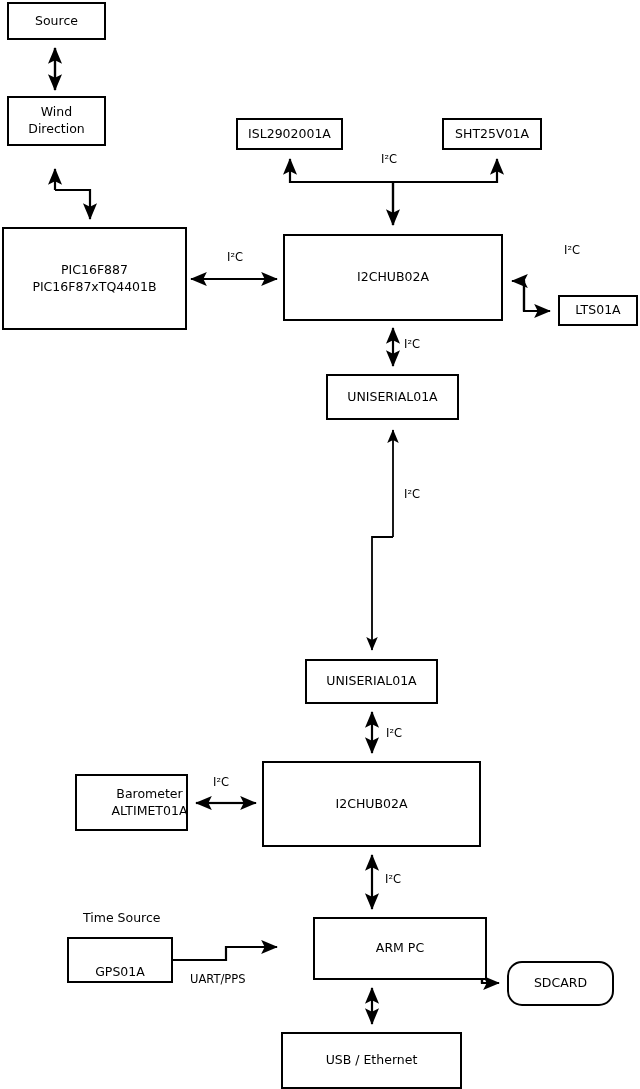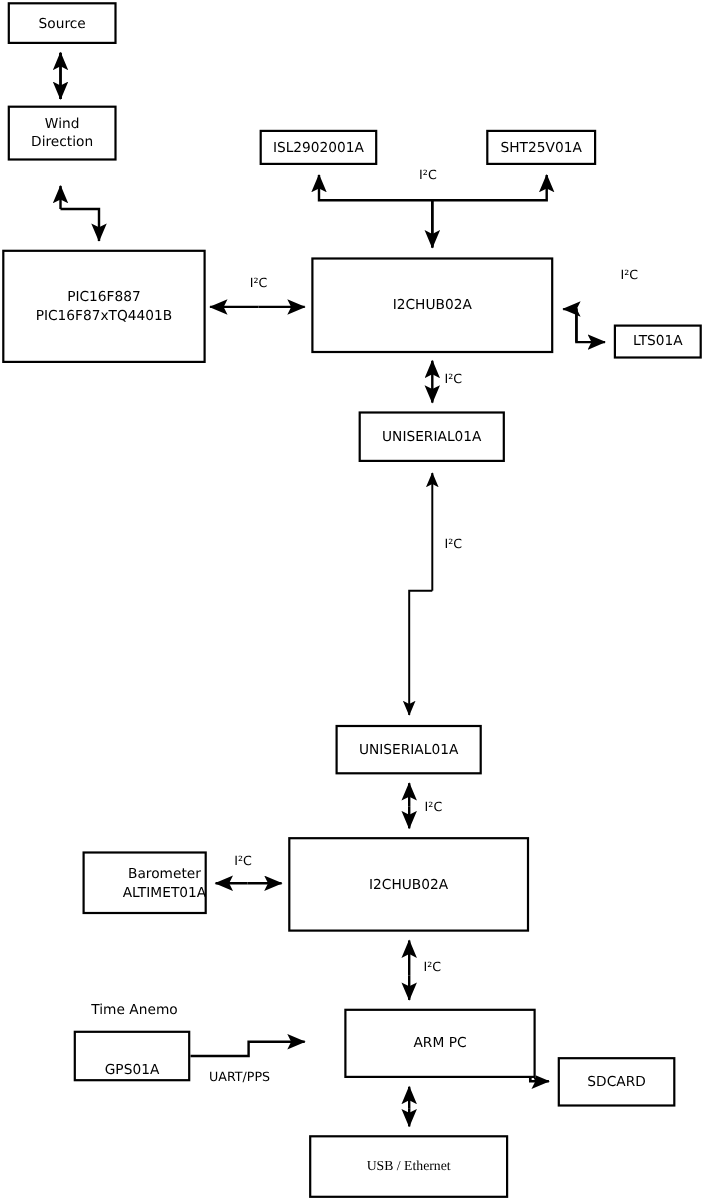--- a/index.html
+++ b/index.html
@@ -183,25 +183,25 @@
   </div>
 
   <div class="node" style="left:67px; top:937px; width:106px; height:46px;align-items:flex-end;">
     <span class="lbl">GPS01A</span>
   </div>
 
   <div class="node" style="left:285px; top:917px; width:174px; height:63px;margin-left:28px;">
     <span class="lbl">ARM PC</span>
   </div>
 
-  <div class="node" style="left:507px; top:961px; width:107px; height:45px;">
+  <div class="node" style="left:507px; top:961px; width:107px; height:45px;border-radius:15px;">
     <span class="lbl">SDCARD</span>
   </div>
 
-  <div class="node" style="left:281px; top:1032px; width:181px; height:57px;font-family:Liberation Serif, serif;">
+  <div class="node" style="left:281px; top:1032px; width:181px; height:57px;">
     <span class="lbl">USB / Ethernet</span>
   </div>
 
   <div class="edge-label" style="left:381px; top:152px;">I²C</div>
 
   <div class="edge-label" style="left:227px; top:250px;">I²C</div>
 
   <div class="edge-label" style="left:564px; top:243px;">I²C</div>
 
   <div class="edge-label" style="left:404px; top:337px;">I²C</div>
@@ -209,15 +209,15 @@
   <div class="edge-label" style="left:404px; top:487px;">I²C</div>
 
   <div class="edge-label" style="left:386px; top:726px;">I²C</div>
 
   <div class="edge-label" style="left:213px; top:775px;">I²C</div>
 
   <div class="edge-label" style="left:385px; top:872px;">I²C</div>
 
   <div class="edge-label" style="left:190px; top:972px;">UART/PPS</div>
 
-  <div class="free-label" style="left:83px; top:910px;">Time Anemo</div>
+  <div class="free-label" style="left:83px; top:910px;">Time Source</div>
 
 </div>
 
 </body></html>

